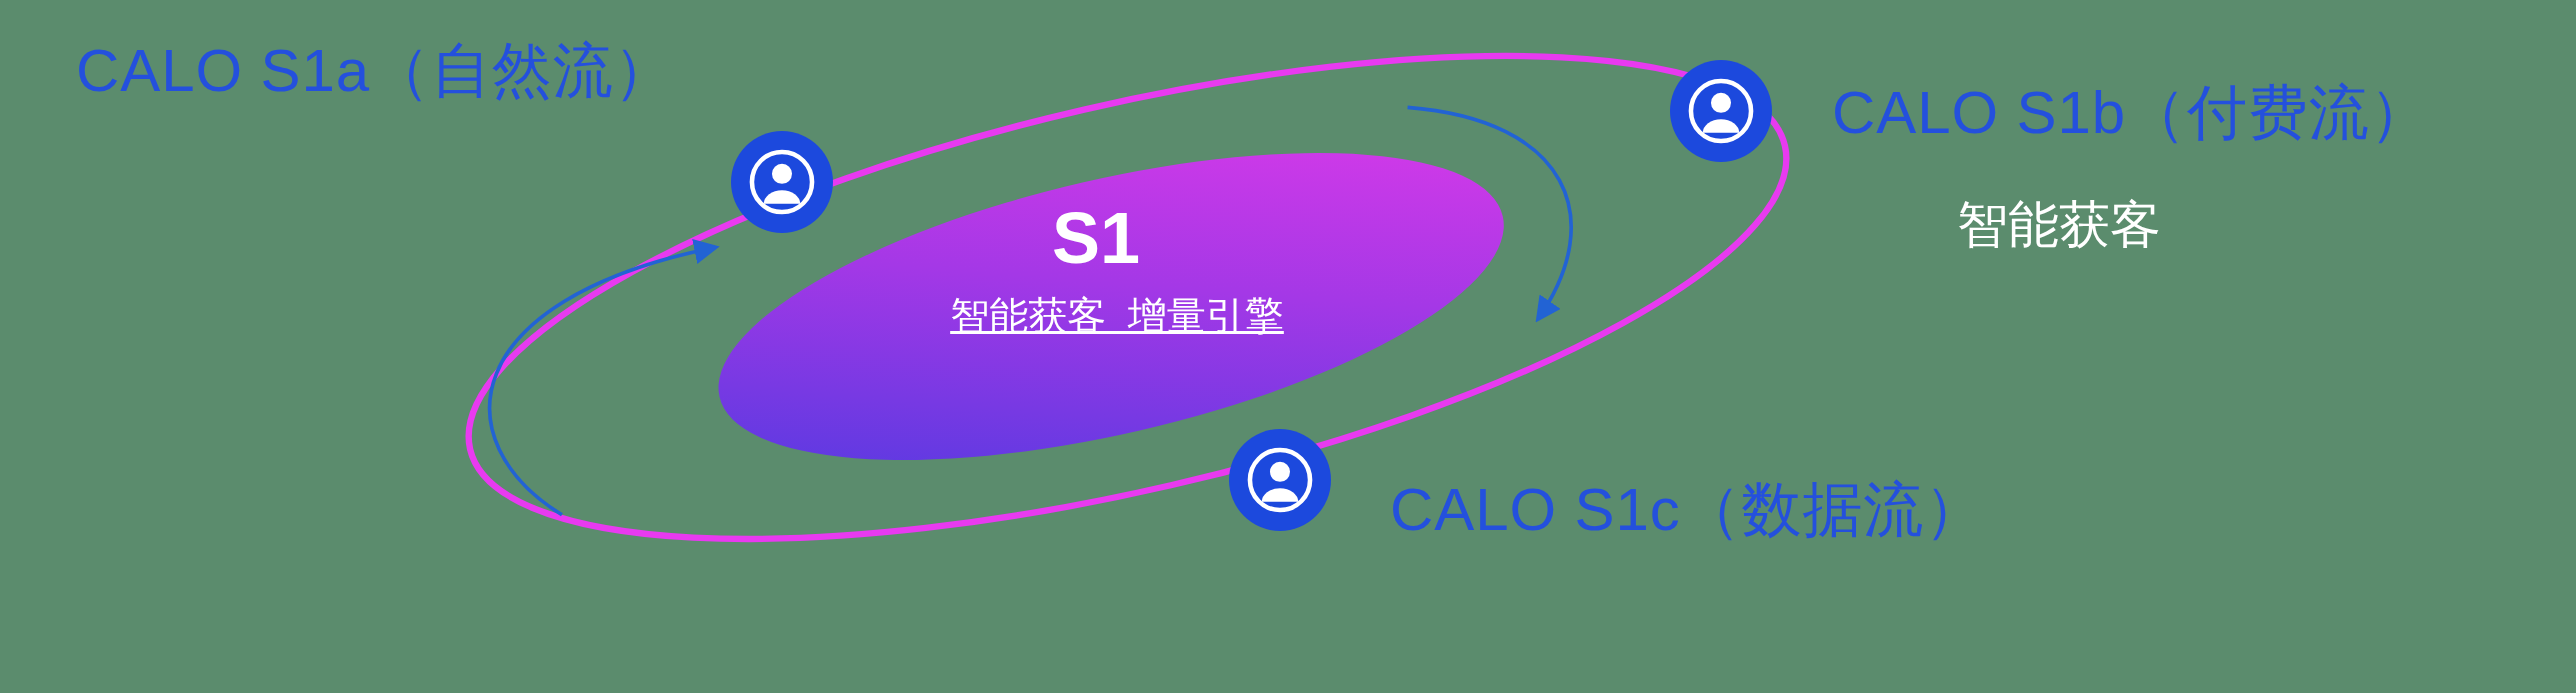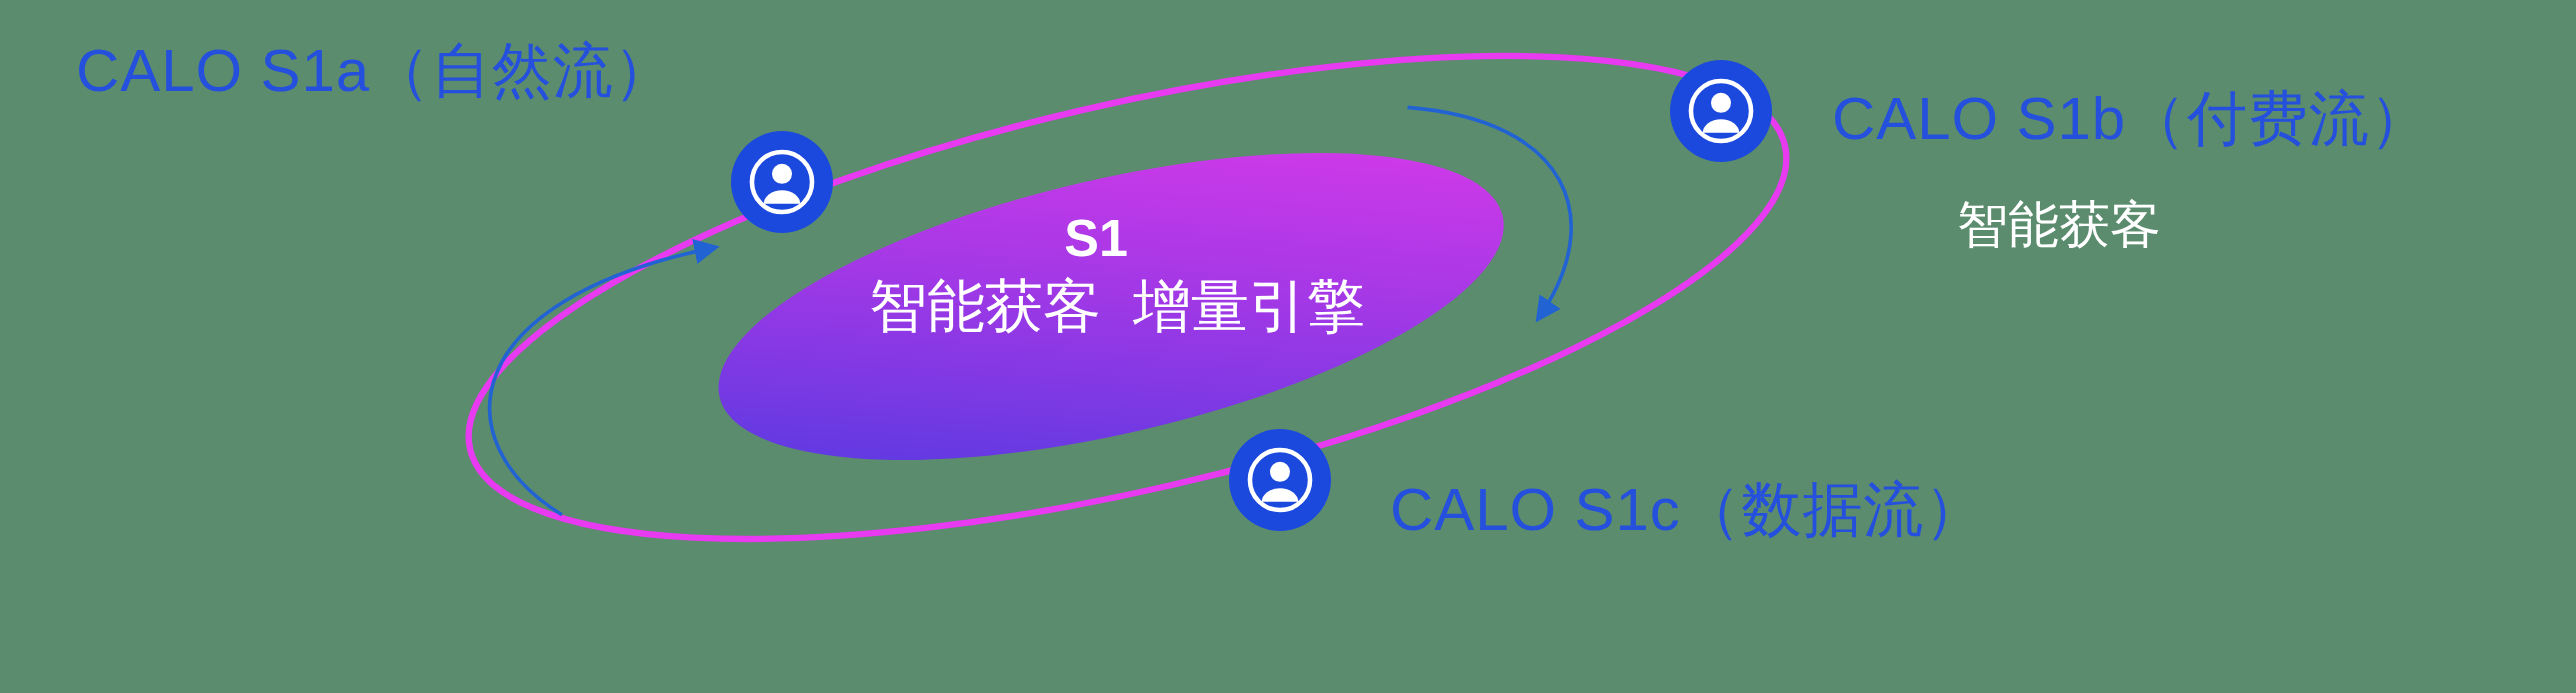--- a/index.html
+++ b/index.html
@@ -48,48 +48,49 @@
     font-size: 51px;
     font-weight: 500;
     color: var(--subtitle-white, #ffffff);
     white-space: nowrap;
     line-height: 1.15;
   }
   .core-title {
     position: absolute;
     left: 1096px; top: 238px;
     transform: translate(-50%, -50%);
-    font-size: 52px;
+    font-size: 72px;
     font-weight: 600;
     color: var(--subtitle-white, #ffffff);
   }
   .core-sub {
     position: absolute;
-    left: 1117px; top: 307px;
+    left: 1117px; top: 316px;
     transform: translate(-50%, -50%);
-    font-size: 58px;
+    font-size: 39px;
     font-weight: 500;
     color: var(--subtitle-white, #ffffff);
     white-space: pre;
+    text-decoration: underline;
   }
   .user-badge {
     position: absolute;
     width: 102px;
     height: 102px;
   }
   .user-badge svg { display: block; width: 100%; height: 100%; }
   .badge-bg   { fill: var(--icon-blue, #1c49dd); }
   .badge-ring { fill: none; stroke: #ffffff; stroke-width: 5; }
   .badge-head { fill: #ffffff; }
   .badge-body { fill: #ffffff; }
 
   .pos-title-a { left: 53px;   top: 36px; margin-left: 23px;  }
   .pos-sub-a   { left: 444px;  top: 151px; }
   .pos-icon-a  { left: 731px;  top: 131px; }
-  .pos-title-b { left: 1832px; top: 84px;  }
+  .pos-title-b { left: 1832px; top: 78px;  }
   .pos-sub-b   { left: 1957px; top: 196px; }
   .pos-icon-b  { left: 1670px; top: 60px;  }
   .pos-title-c { left: 1378px; top: 475px; margin-left: 12px; }
   .pos-sub-c   { left: 1438px; top: 591px; }
   .pos-icon-c  { left: 1229px; top: 429px; }
 </style>
 </head>
 <body>
 
 <div class="canvas">

